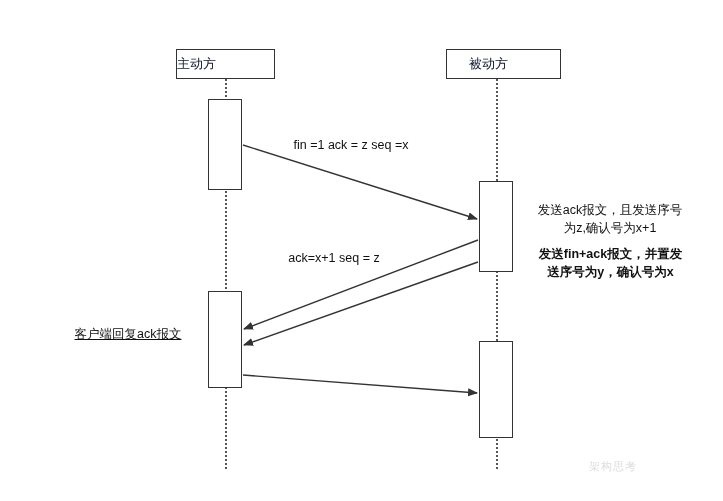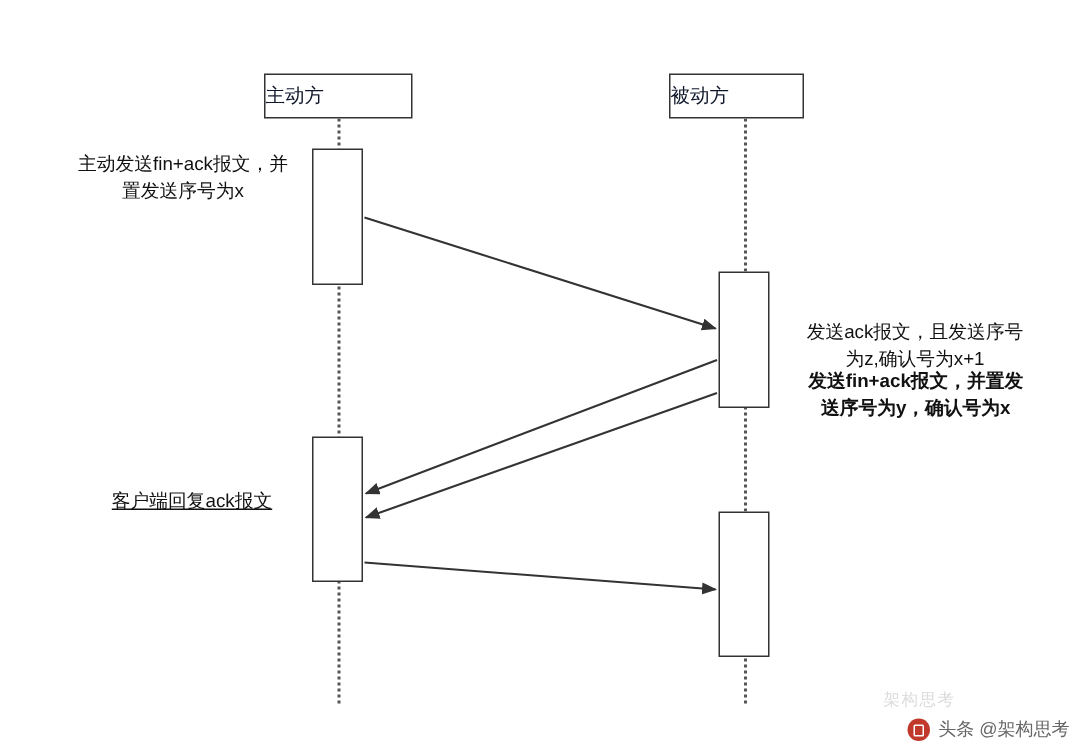--- a/index.html
+++ b/index.html
@@ -97,49 +97,45 @@
 <body>
 
 <div id="canvas">
 
   <div class="lifeline" style="left:225px; top:79px; height:390px;"></div>
   <div class="lifeline" style="left:496px; top:79px; height:390px;"></div>
 
   <div class="node-box" style="left:176px; top:49px; width:99px; height:30px;">
     <span>主动方</span>
   </div>
-  <div class="node-box" style="left:446px; top:49px; width:90px; height:30px;">
+  <div class="node-box" style="left:446px; top:49px; width:115px; height:30px;padding-left:22px;">
     <span>被动方</span>
   </div>
 
   <div class="activation" style="left:208px; top:99px; width:34px; height:91px;"></div>
   <div class="activation" style="left:208px; top:291px; width:34px; height:97px;"></div>
   <div class="activation" style="left:479px; top:181px; width:34px; height:91px;"></div>
   <div class="activation" style="left:479px; top:341px; width:34px; height:97px;"></div>
 
   <svg class="arrows" viewBox="0 0 723 501">
     <defs>
       <marker id="ah" markerWidth="11" markerHeight="11" refX="9" refY="4" orient="auto" markerUnits="userSpaceOnUse">
         <path d="M0,0 L10,4 L0,8 z" fill="#333333"></path>
       </marker>
     </defs>
     <line x1="243" y1="145" x2="477" y2="219" stroke="#333333" stroke-width="1.4" marker-end="url(#ah)"></line>
     <line x1="478" y1="240" x2="244" y2="329" stroke="#333333" stroke-width="1.4" marker-end="url(#ah)"></line>
     <line x1="478" y1="262" x2="244" y2="345" stroke="#333333" stroke-width="1.4" marker-end="url(#ah)"></line>
     <line x1="243" y1="375" x2="477" y2="393" stroke="#333333" stroke-width="1.4" marker-end="url(#ah)"></line>
   </svg>
 
-  <div class="label" style="left:32px; top:100px; width:180px;">主动发送fin+ack报文，并
-置发送序号为x</div>
-  <div class="label" style="left:520px; top:212px; width:180px;text-align:center;">发送ack报文，且发送序号
+  <div class="label" style="left:520px; top:201px; width:180px;text-align:center;">发送ack报文，且发送序号
 为z,确认号为x+1</div>
   <div class="label" style="left:518px; top:245px; width:185px;font-weight:bold;">发送fin+ack报文，并置发
 送序号为y，确认号为x</div>
   <div class="label" style="left:58px; top:325px; width:140px;text-decoration:underline;">客户端回复ack报文</div>
 
+  <div class="label" style="left:266px; top:136px; width:170px;">fin =1 ack = z seq =x</div>
+  <div class="label" style="left:259px; top:249px; width:150px;">ack=x+1 seq = z</div>
 
   <div class="wm-ghost">架构思考</div>
-  <div class="watermark">
-    <span class="wm-logo"></span>
-    <span>头条 @架构思考</span>
-  </div>
 
 </div>
 
 </body></html>

